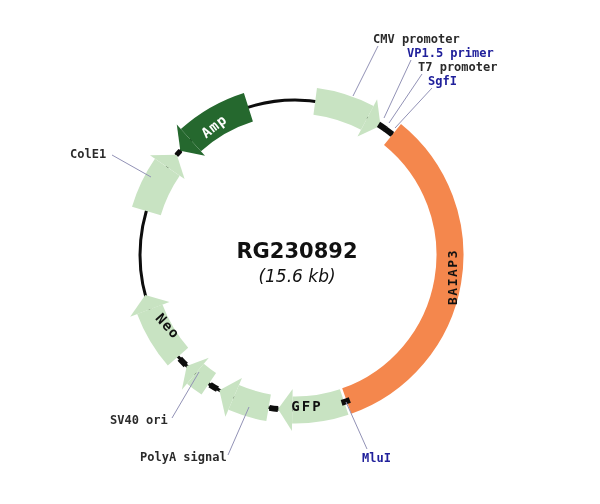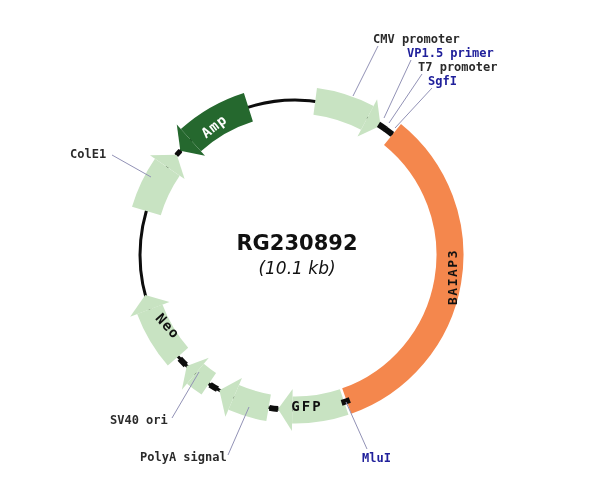--- a/index.html
+++ b/index.html
@@ -4,21 +4,21 @@
 <style>
   html,body{margin:0;padding:0;background:#fff;}
   #stage{
     position:relative;
     width:600px;height:504px;
     background:#ffffff;
     overflow:hidden;
     font-family:"DejaVu Sans", sans-serif;
   }
   #map-svg{position:absolute;left:0;top:0;}
-  .center-block{position:absolute;left:147px;width:300px;text-align:center;color:#111;}
+  .center-block{position:absolute;left:147px;width:300px;text-align:center;color:#111;margin-top:8px;}
   #plasmid-title{top:231px;font-weight:bold;font-size:21px;letter-spacing:0px;}
   #plasmid-size{top:258px;font-style:italic;font-size:17px;}
   text{user-select:none;}
 </style>
 </head>
 <body>
 
 <div id="stage">
   <svg id="map-svg" width="600" height="504" viewBox="0 0 600 504">
       <circle cx="295" cy="255" r="155" fill="none" stroke="#0d0d0d" stroke-width="3"></circle>
@@ -75,14 +75,14 @@
       <text x="373" y="43" fill="#2B2B2B" font-family="&quot;DejaVu Sans Mono&quot;, monospace" font-weight="bold" font-size="12">CMV promoter</text>
       <text x="407" y="57" fill="#20209B" font-family="&quot;DejaVu Sans Mono&quot;, monospace" font-weight="bold" font-size="12">VP1.5 primer</text>
       <text x="418" y="71" fill="#2B2B2B" font-family="&quot;DejaVu Sans Mono&quot;, monospace" font-weight="bold" font-size="12">T7 promoter</text>
       <text x="428" y="85" fill="#20209B" font-family="&quot;DejaVu Sans Mono&quot;, monospace" font-weight="bold" font-size="12">SgfI</text>
       <text x="70" y="158" fill="#2B2B2B" font-family="&quot;DejaVu Sans Mono&quot;, monospace" font-weight="bold" font-size="12">ColE1</text>
       <text x="110" y="424" fill="#2B2B2B" font-family="&quot;DejaVu Sans Mono&quot;, monospace" font-weight="bold" font-size="12">SV40 ori</text>
       <text x="140" y="461" fill="#2B2B2B" font-family="&quot;DejaVu Sans Mono&quot;, monospace" font-weight="bold" font-size="12">PolyA signal</text>
       <text x="362" y="462" fill="#20209B" font-family="&quot;DejaVu Sans Mono&quot;, monospace" font-weight="bold" font-size="12">MluI</text>
     </svg>
   <div id="plasmid-title" class="center-block">RG230892</div>
-  <div id="plasmid-size" class="center-block">(10.1 kb)</div>
+  <div id="plasmid-size" class="center-block">(15.6 kb)</div>
 </div>
 
 </body></html>

